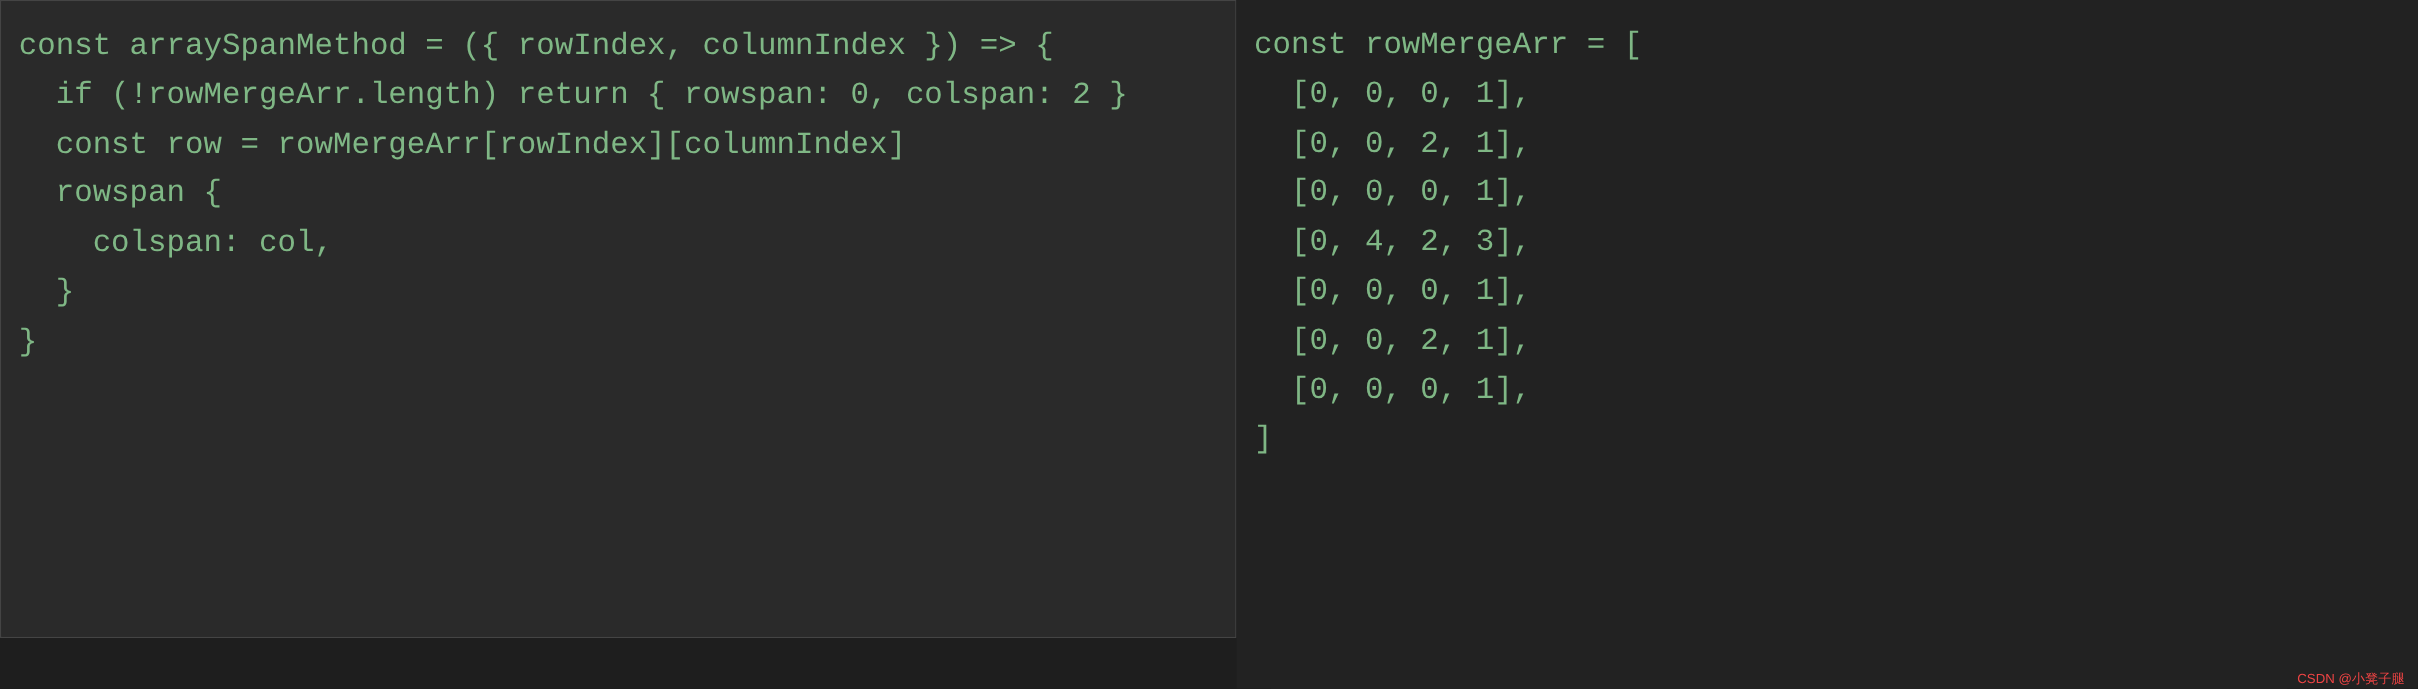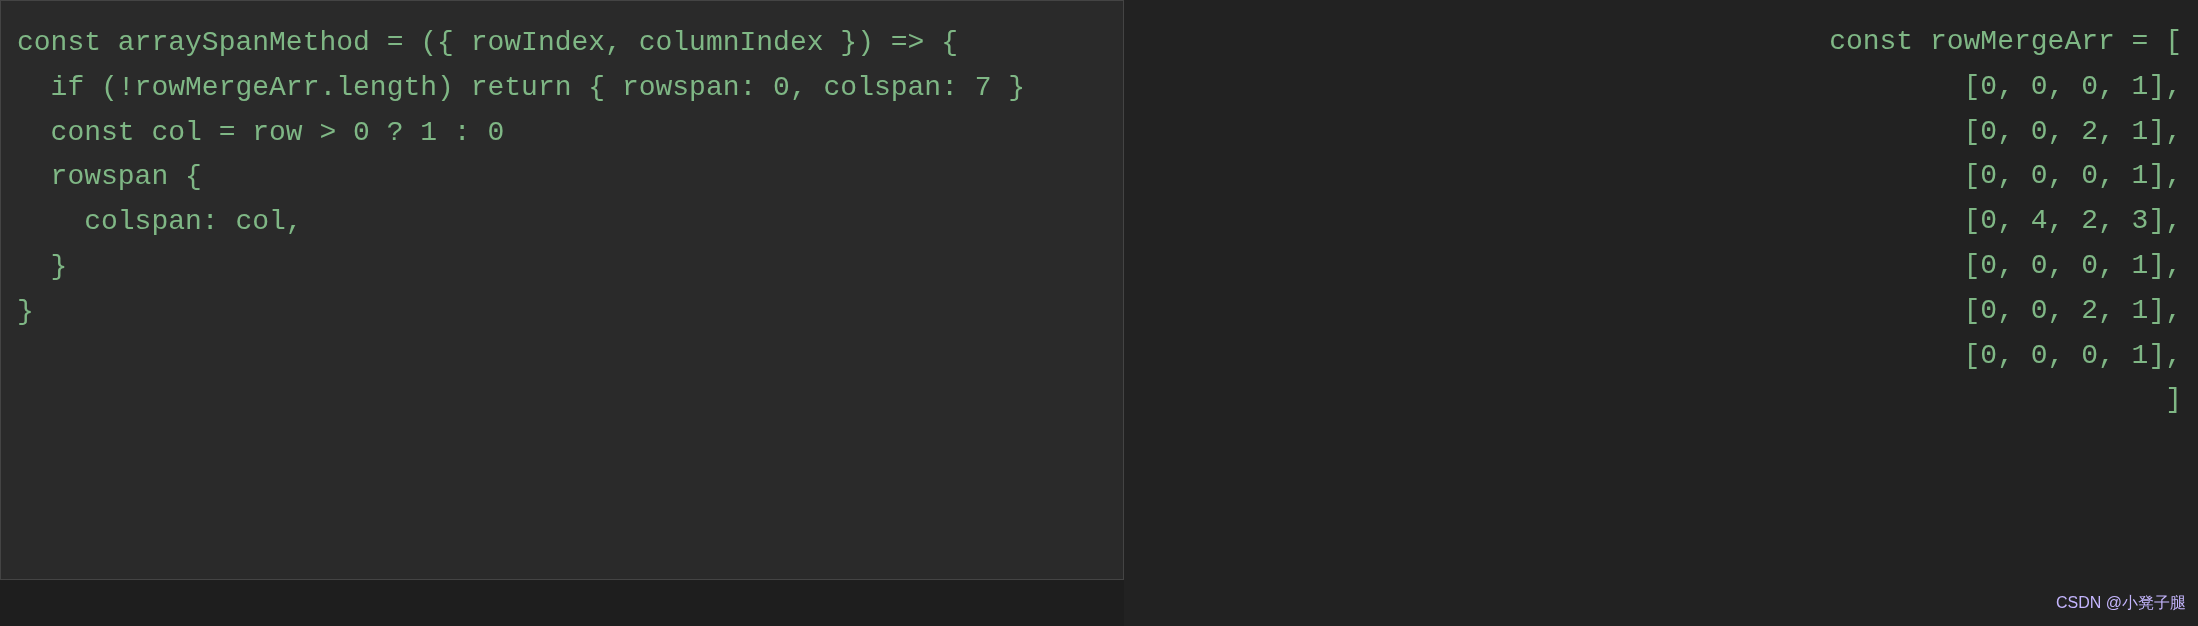--- a/index.html
+++ b/index.html
@@ -26,49 +26,48 @@
       height: 580px;
       border: 1px solid #444;
       padding: 20px 16px;
       line-height: 1.6;
     }
     .panel-right {
       flex: 1;
       padding: 20px 16px;
       line-height: 1.6;
       background: #222;
-      text-align: right;
     }
     .line {
       white-space: pre;
       color: #7fb785;
     }
     .watermark {
       position: absolute;
-      bottom: 12px;
+      bottom: 0;
       right: 12px;
-      font-size: 16px;
-      color: #c4b5fd;
+      font-size: 12px;
+      color: #ef4444;
       font-family: sans-serif;
     }
     .container {
       display: flex;
       width: 100%;
       height: 100%;
       position: relative;
     }
   </style>
 </head>
 <body>
 
 <div class="container">
   <div class="panel panel-left">
     <div class="line">const arraySpanMethod = ({ rowIndex, columnIndex }) =&gt; {</div>
-    <div class="line">  if (!rowMergeArr.length) return { rowspan: 0, colspan: 7 }</div>
-    <div class="line">  const col = row &gt; 0 ? 1 : 0</div>
+    <div class="line">  if (!rowMergeArr.length) return { rowspan: 0, colspan: 2 }</div>
+    <div class="line">  const row = rowMergeArr[rowIndex][columnIndex]</div>
     <div class="line">  rowspan {</div>
     <div class="line">    colspan: col,</div>
     <div class="line">  }</div>
     <div class="line">}</div>
   </div>
   <div class="panel panel-right">
     <div class="line">const rowMergeArr = [</div>
     <div class="line">  [0, 0, 0, 1],</div>
     <div class="line">  [0, 0, 2, 1],</div>
     <div class="line">  [0, 0, 0, 1],</div>

